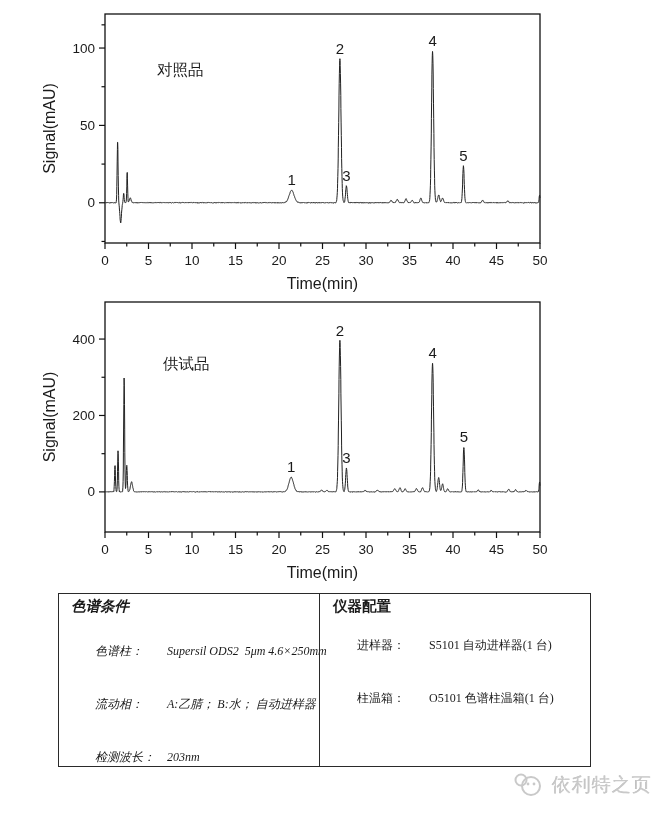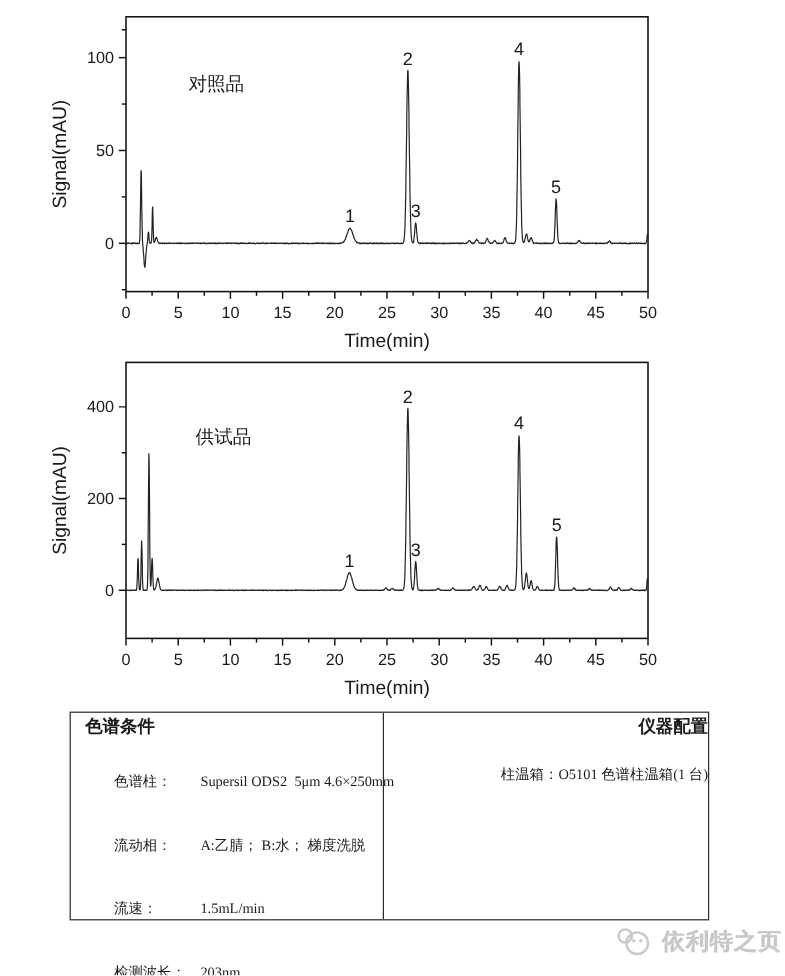--- a/index.html
+++ b/index.html
@@ -4,31 +4,31 @@
 <style>
   html,body{margin:0;padding:0;background:#fff;}
   .page{position:relative;width:654px;height:813px;background:#ffffff;overflow:hidden;
         font-family:"Liberation Sans",sans-serif;}
   svg.chart{position:absolute;left:0;width:654px;height:300px;}
   
   .cond-table{position:absolute;left:58px;top:593px;width:533px;height:174px;
               border:1.5px solid #2a2a2a;display:flex;box-sizing:border-box;
               font-family:"Liberation Serif",serif;color:#1a1a1a;}
   .col{box-sizing:border-box;padding:4px 0 0 12px;}
-  .col-left{width:260px;}
-  .col-right{width:271px;border-left:1.5px solid #2a2a2a;padding-left:13px;text-align:right;}
+  .col-left{width:260px;font-style:italic;}
+  .col-right{width:271px;border-left:1.5px solid #2a2a2a;padding-left:13px;}
   .tbl-header{font-weight:bold;font-size:14.5px;line-height:17px;}
   .tbl-row{font-size:12px;line-height:15px;margin-top:8px;white-space:pre;}
   .tbl-row.first{margin-top:14px;}
   .tbl-label{display:inline-block;width:72px;}
   .tbl-value{white-space:pre;}
   
   .watermark{position:absolute;left:512px;top:772px;display:flex;align-items:center;gap:6px;
              color:#c9c9c9;font-size:19px;font-family:"Liberation Serif",serif;
-             text-shadow:1px 1px 0 #ffffff, -0.5px -0.5px 0 #b9b9b9;letter-spacing:1px;font-weight:bold;}
+             text-shadow:1px 1px 0 #ffffff, -0.5px -0.5px 0 #b9b9b9;letter-spacing:1px;}
   .wm-logo{flex:0 0 auto;}
 </style>
 </head>
 <body>
 
 <div class="page">
 
   <svg id="chart0" class="chart" style="top:0">
       <rect x="105" y="14" width="435" height="229" fill="none" stroke="#111" stroke-width="1.3"></rect>
       <g stroke="#111" stroke-width="1.2">
@@ -149,32 +149,32 @@
       </g>
     </svg>
 
   <div class="cond-table">
     <div class="col col-left">
       <div class="tbl-header">色谱条件</div>
       <div class="tbl-row first">
         <span class="tbl-label">色谱柱：</span><span class="tbl-value">Supersil ODS2  5μm 4.6×250mm</span>
       </div>
       <div class="tbl-row">
-        <span class="tbl-label">流动相：</span><span class="tbl-value">A:乙腈； B:水； 梯度洗脱</span>
-      </div>
-      <div class="tbl-row">
-        <span class="tbl-label">流速：</span><span class="tbl-value">1.5mL/min</span>
+        <span class="tbl-label">流动相：</span><span class="tbl-value">A:乙腈； B:水； 自动进样器</span>
       </div>
       <div class="tbl-row">
         <span class="tbl-label">检测波长：</span><span class="tbl-value">203nm</span>
       </div>
 
     </div>
     <div class="col col-right">
       <div class="tbl-header">仪器配置</div>
+      <div class="tbl-row">
+        <span class="tbl-label">进样器：</span><span class="tbl-value">S5101 自动进样器(1 台)</span>
+      </div>
       <div class="tbl-row">
         <span class="tbl-label">柱温箱：</span><span class="tbl-value">O5101 色谱柱温箱(1 台)</span>
       </div>
     </div>
   </div>
 
   <div class="watermark">
     <svg class="wm-logo" width="34" height="26" viewBox="0 0 34 26">
       <circle cx="9" cy="8" r="5.5" fill="none" stroke="#c9c9c9" stroke-width="2"></circle>
       <circle cx="19" cy="14" r="9" fill="none" stroke="#c9c9c9" stroke-width="2"></circle>

